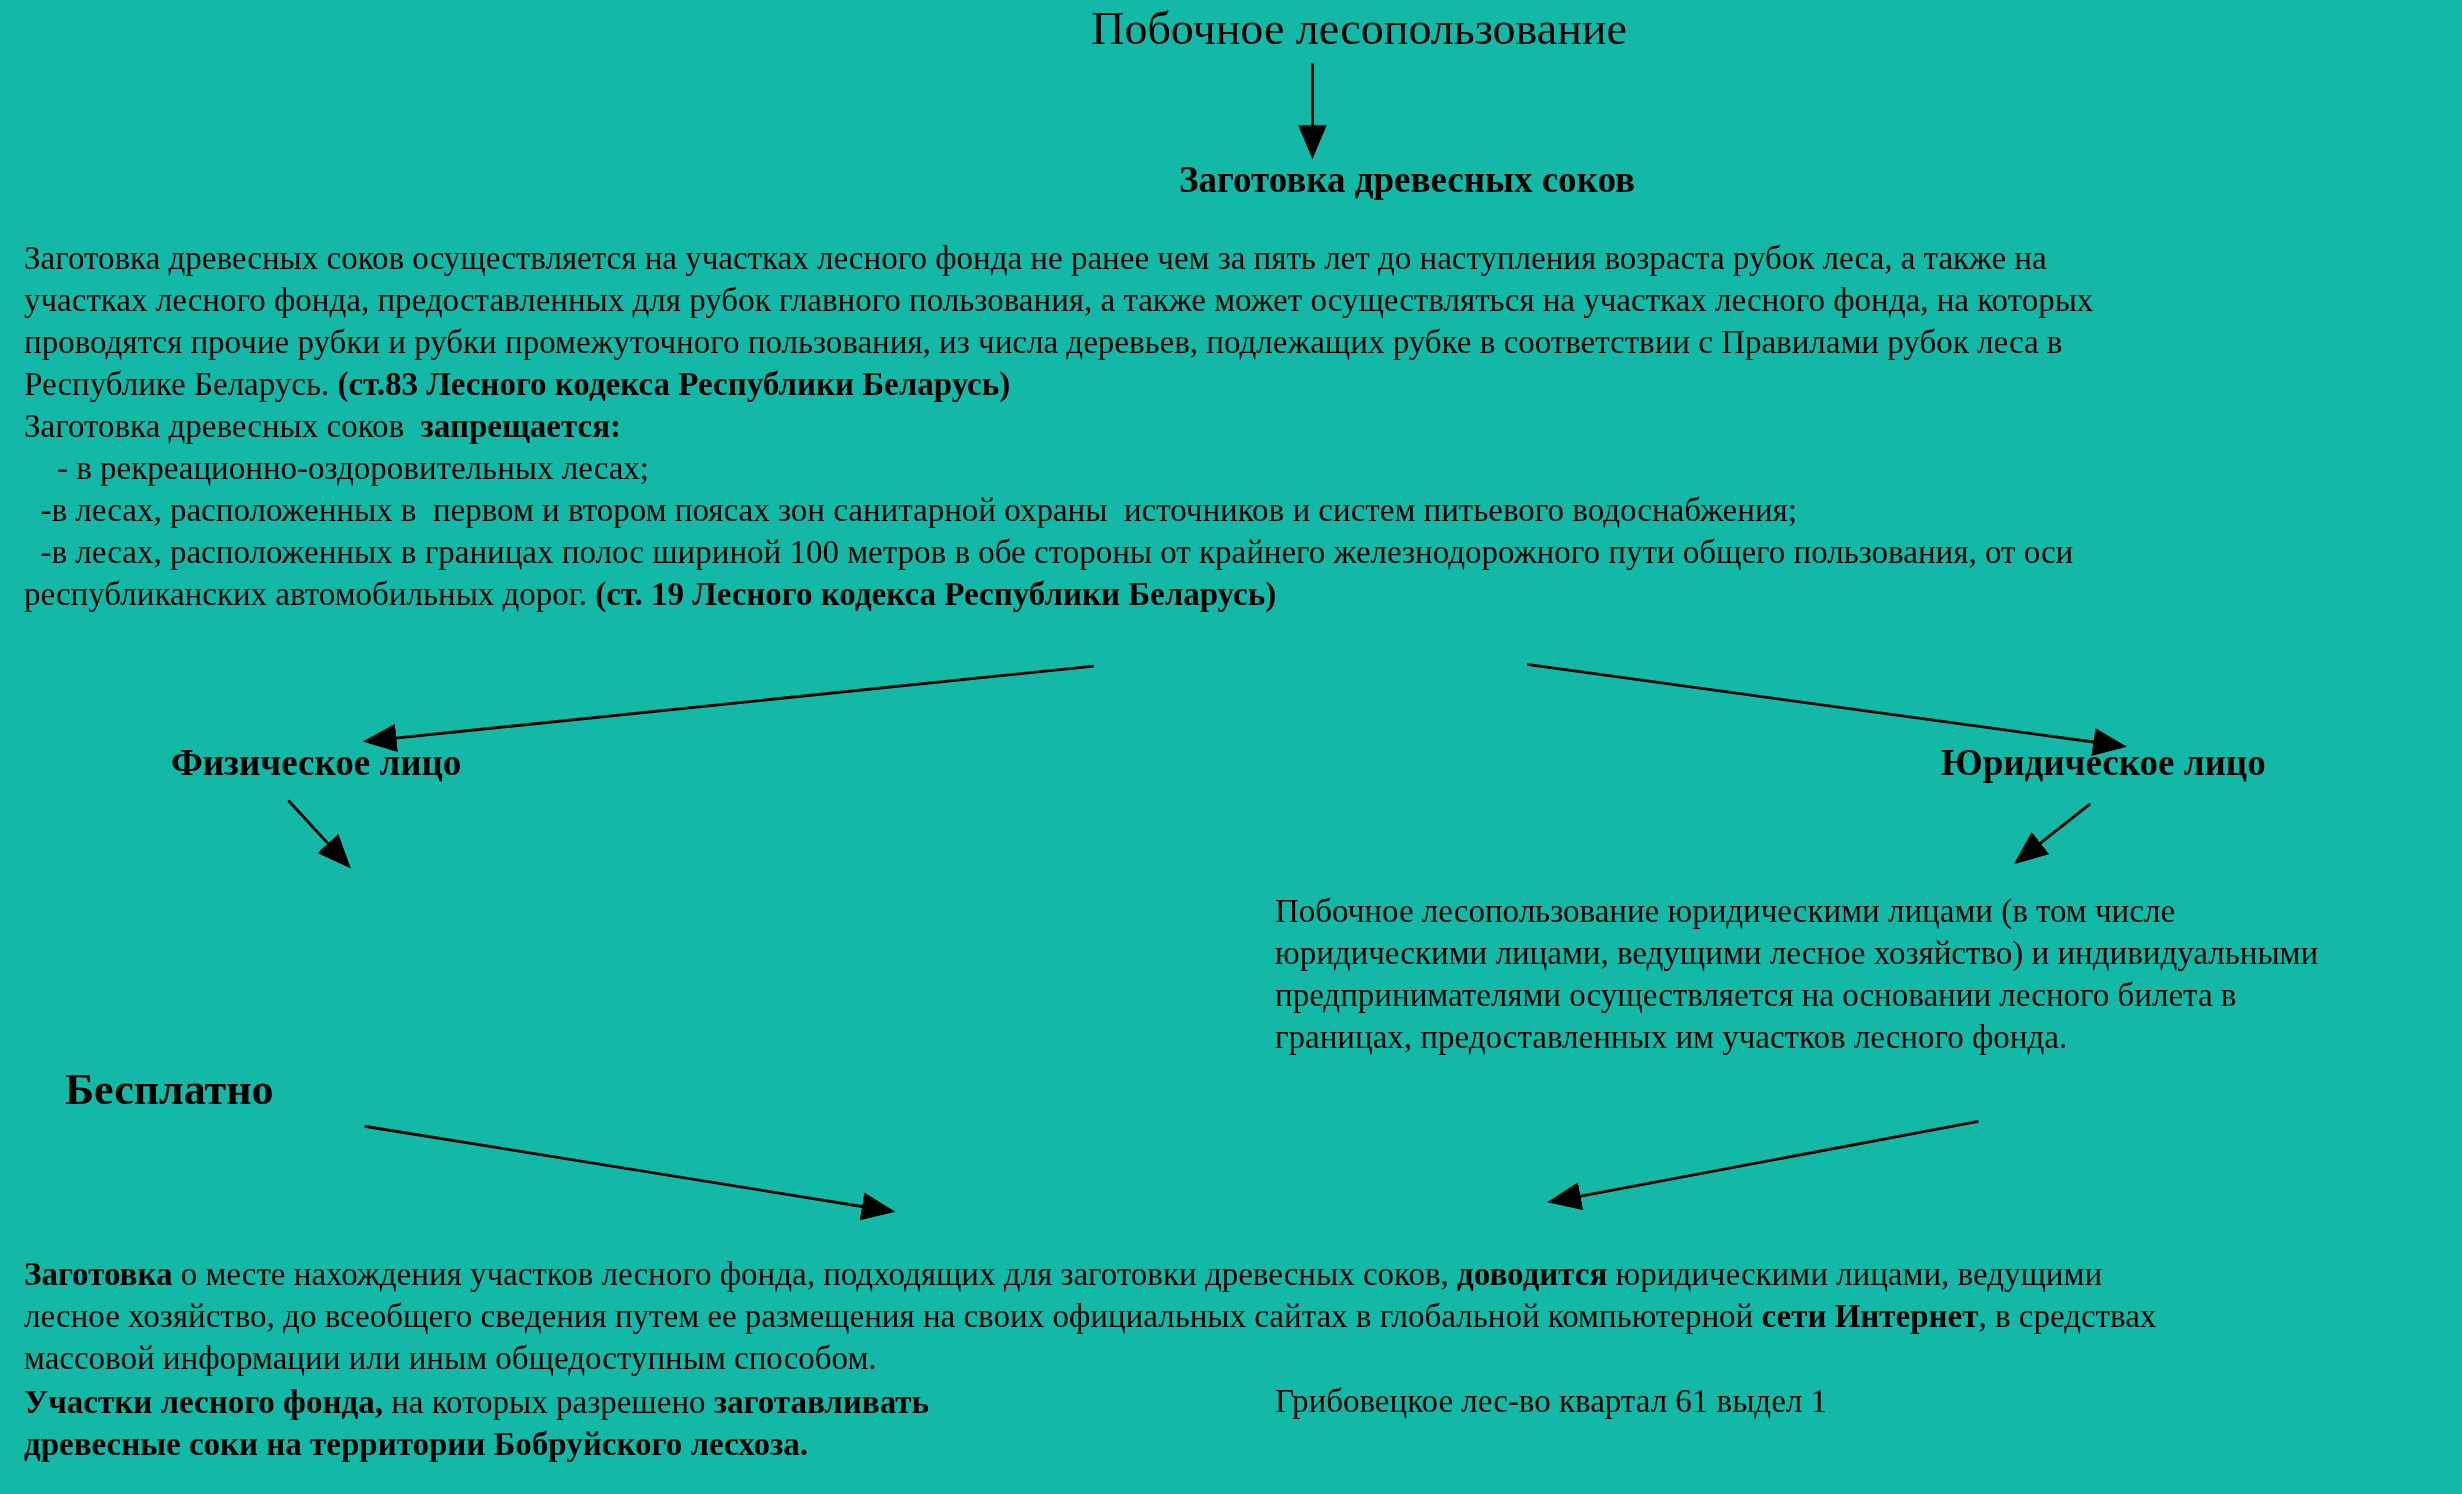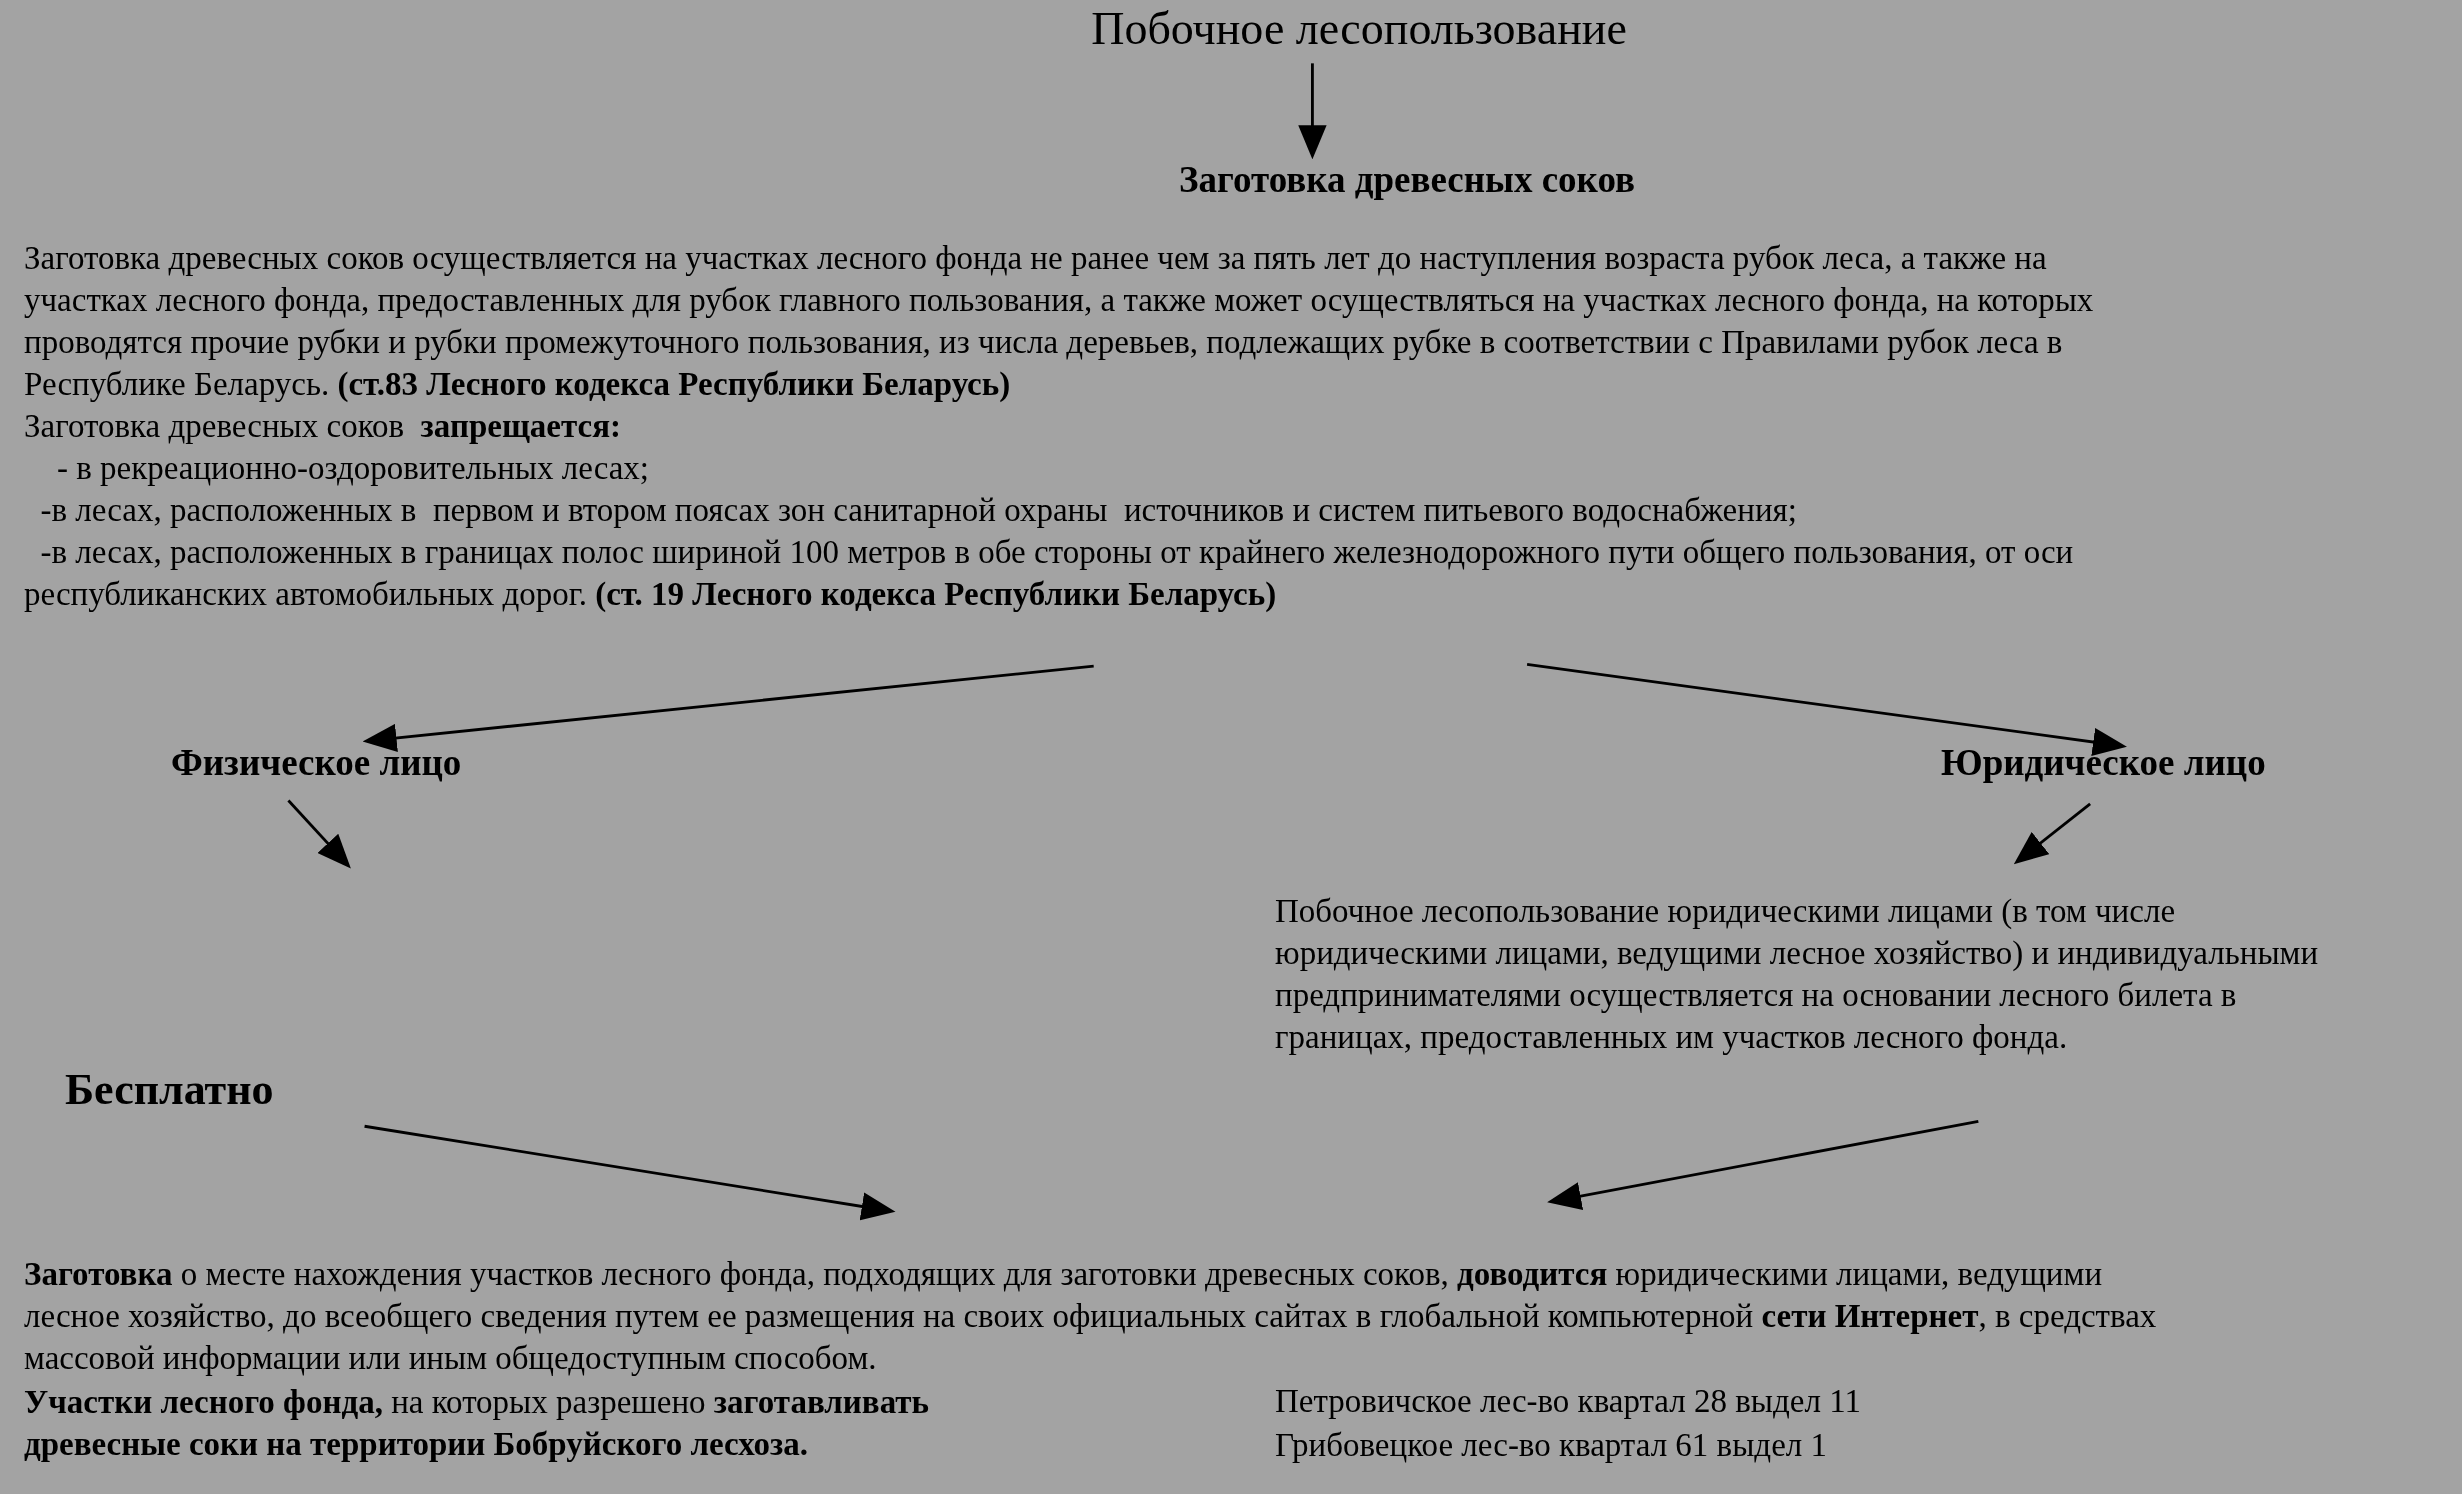--- a/index.html
+++ b/index.html
@@ -1,19 +1,19 @@
 <!DOCTYPE html>
 <html style="font-size:13px"><head>
 <meta charset="utf-8">
 <style>
   html, body { margin:0; padding:0; background:#ffffff; }
   .page {
     position:relative;
     width:2462px; height:1495px;
-    background:#a3a3a3;
+    background:#14b8a6;
     color:#000000;
     font-family:"Liberation Serif","DejaVu Serif",serif;
     overflow:hidden;
   }
   .abs { position:absolute; }
   .txt { font-size:33px; line-height:42px; white-space:pre-wrap; }
   .b { font-weight:bold;font-family:Liberation Serif, serif; }
   .u { text-decoration:underline; text-decoration-thickness:3.2px; text-underline-offset:5.7px; }
   .title { font-size:46px; line-height:52px; text-align:center; }
   .subtitle { font-size:37px; line-height:42px; font-weight:bold; text-align:center; }
@@ -67,16 +67,16 @@
 предпринимателями осуществляется на основании лесного билета в
 границах, предоставленных им участков лесного фонда.</div>
 
   <div class="abs txt" style="left:24px; top:1253px; width:2427px;"><span class="b">Заготовка</span><span> о месте нахождения участков лесного фонда, подходящих для заготовки древесных соков, </span><span class="b">доводится</span><span> юридическими лицами, ведущими
 лесное хозяйство, до всеобщего сведения путем ее размещения на своих официальных сайтах в глобальной компьютерной </span><span class="b">сети Интернет</span><span>, в средствах
 массовой информации или иным общедоступным способом.</span></div>
 
   <div class="abs txt" style="left:24px; top:1381px; width:1151px;"><span class="b">Участки лесного фонда,</span><span> на которых разрешено </span><span class="b">заготавливать
 древесные соки на территории Бобруйского лесхоза.</span></div>
 
-  <div class="abs txt forest-list" style="left:1275px; top:1379px; width:1134px;"><div>Петровичское лес-во квартал 28 выдел 11</div><div>Грибовецкое лес-во квартал 61 выдел 1</div></div>
+  <div class="abs txt forest-list" style="left:1275px; top:1379px; width:1134px;"><div>Грибовецкое лес-во квартал 61 выдел 1</div></div>
 
 </div>
 
 
 </body></html>

